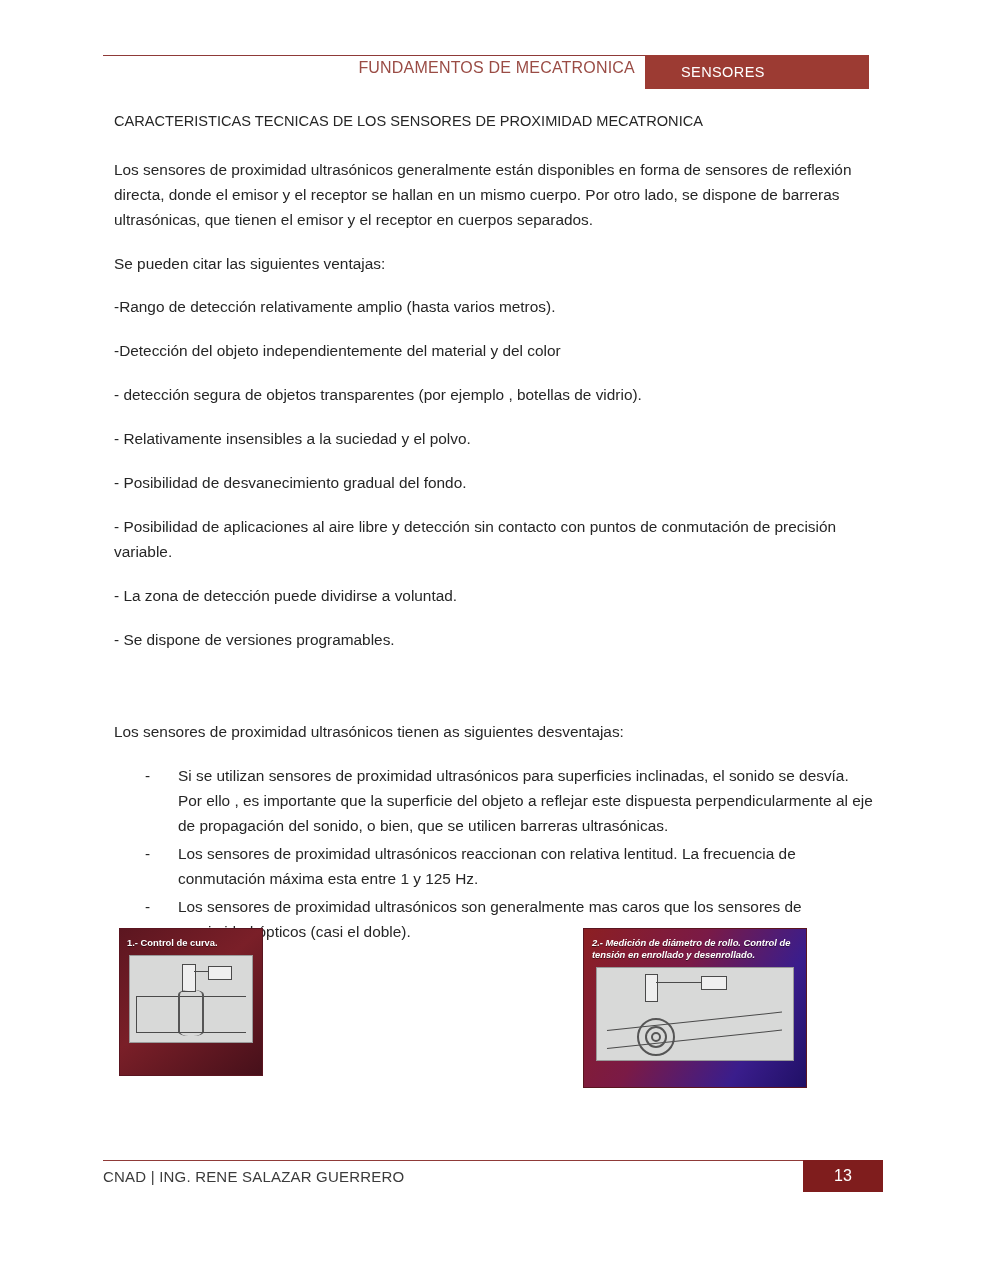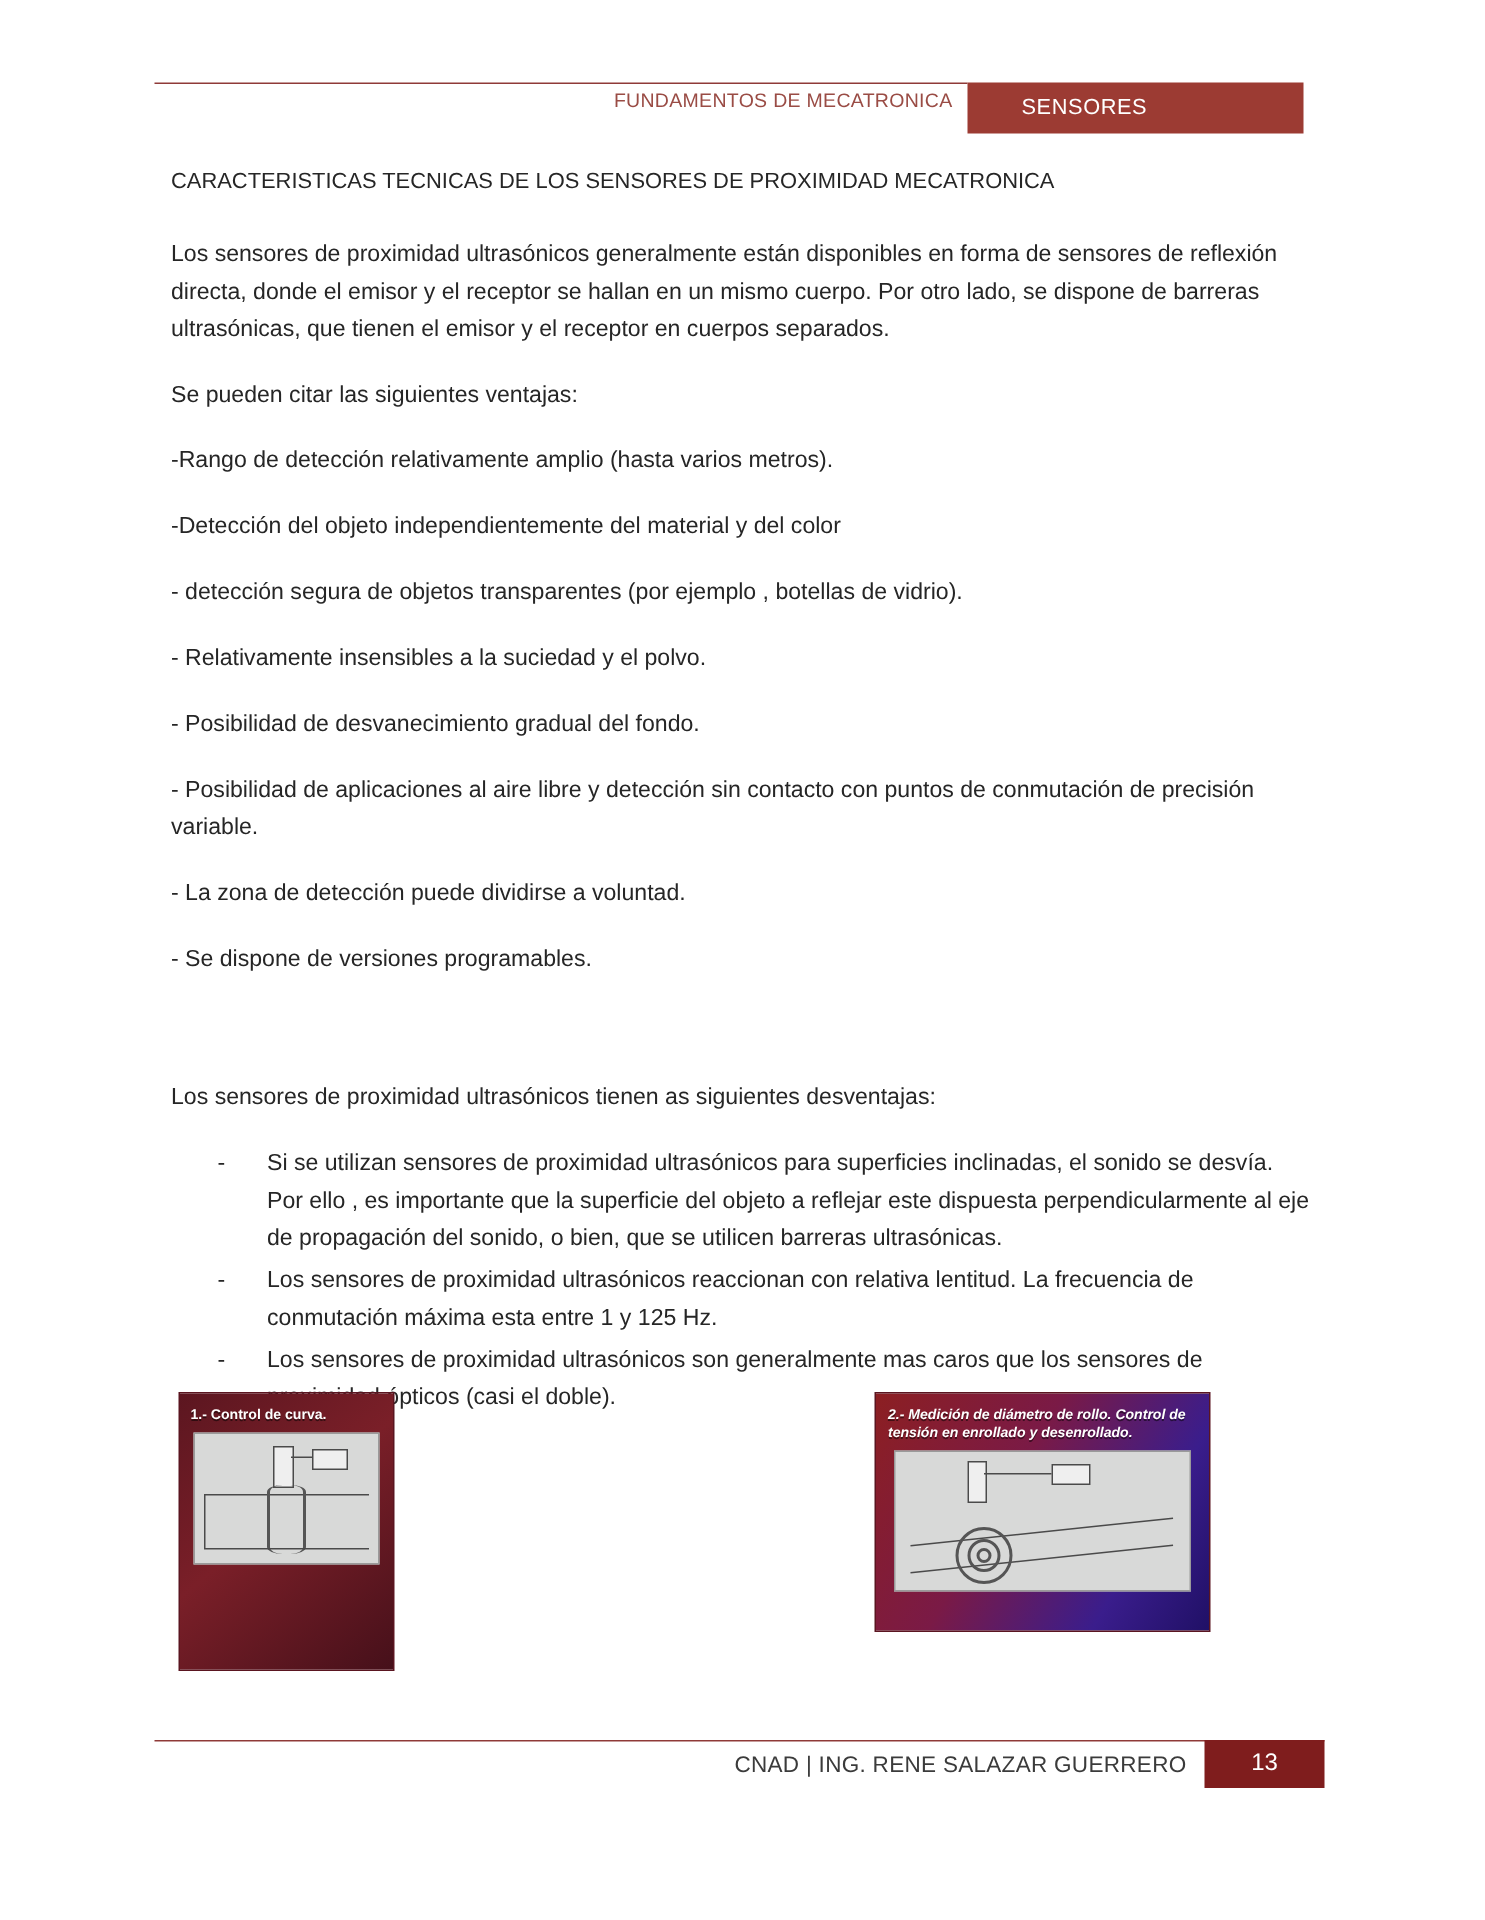--- a/index.html
+++ b/index.html
@@ -40,21 +40,21 @@
     background: #8f3a38;
   }
   .header-title {
     position: absolute;
     top: 4px;
     left: 0;
     width: 542px;
     text-align: right;
     padding-right: 10px;
     box-sizing: border-box;
-    font-size: 13px;
+    font-size: 16px;
     color: #9a4c45;
     letter-spacing: 0.2px;
   }
   .header-tag {
     position: absolute;
     top: 0;
     left: 542px;
     width: 224px;
     height: 34px;
     background: #9c3b33;
@@ -121,21 +121,21 @@
     height: 170px;
   }
   .fig {
     position: absolute;
     box-sizing: border-box;
   }
   .fig1 {
     left: 5px;
     top: 0;
     width: 144px;
-    height: 186px;
+    height: 148px;
     background: linear-gradient(140deg, #5c1620 0%, #7a1f28 45%, #46101a 100%);
     border: 1px solid #5a1520;
     padding: 8px 7px;
   }
   .fig2 {
     left: 469px;
     top: 0;
     width: 224px;
     height: 160px;
     background: linear-gradient(120deg, #8c1f22 0%, #7a1a46 40%, #3a1d8c 75%, #201066 100%);
@@ -205,21 +205,20 @@
     left: 0;
     width: 780px;
     height: 1px;
     background: #8f3a38;
   }
   .footer-text {
     position: absolute;
     top: 8px;
     left: 0;
     width: 700px;
-    text-align: right;
     padding-right: 12px;
     box-sizing: border-box;
     font-size: 15px;
     color: #3b3b3b;
     letter-spacing: 0.2px;
   }
   .footer-page {
     position: absolute;
     top: 0;
     left: 700px;

